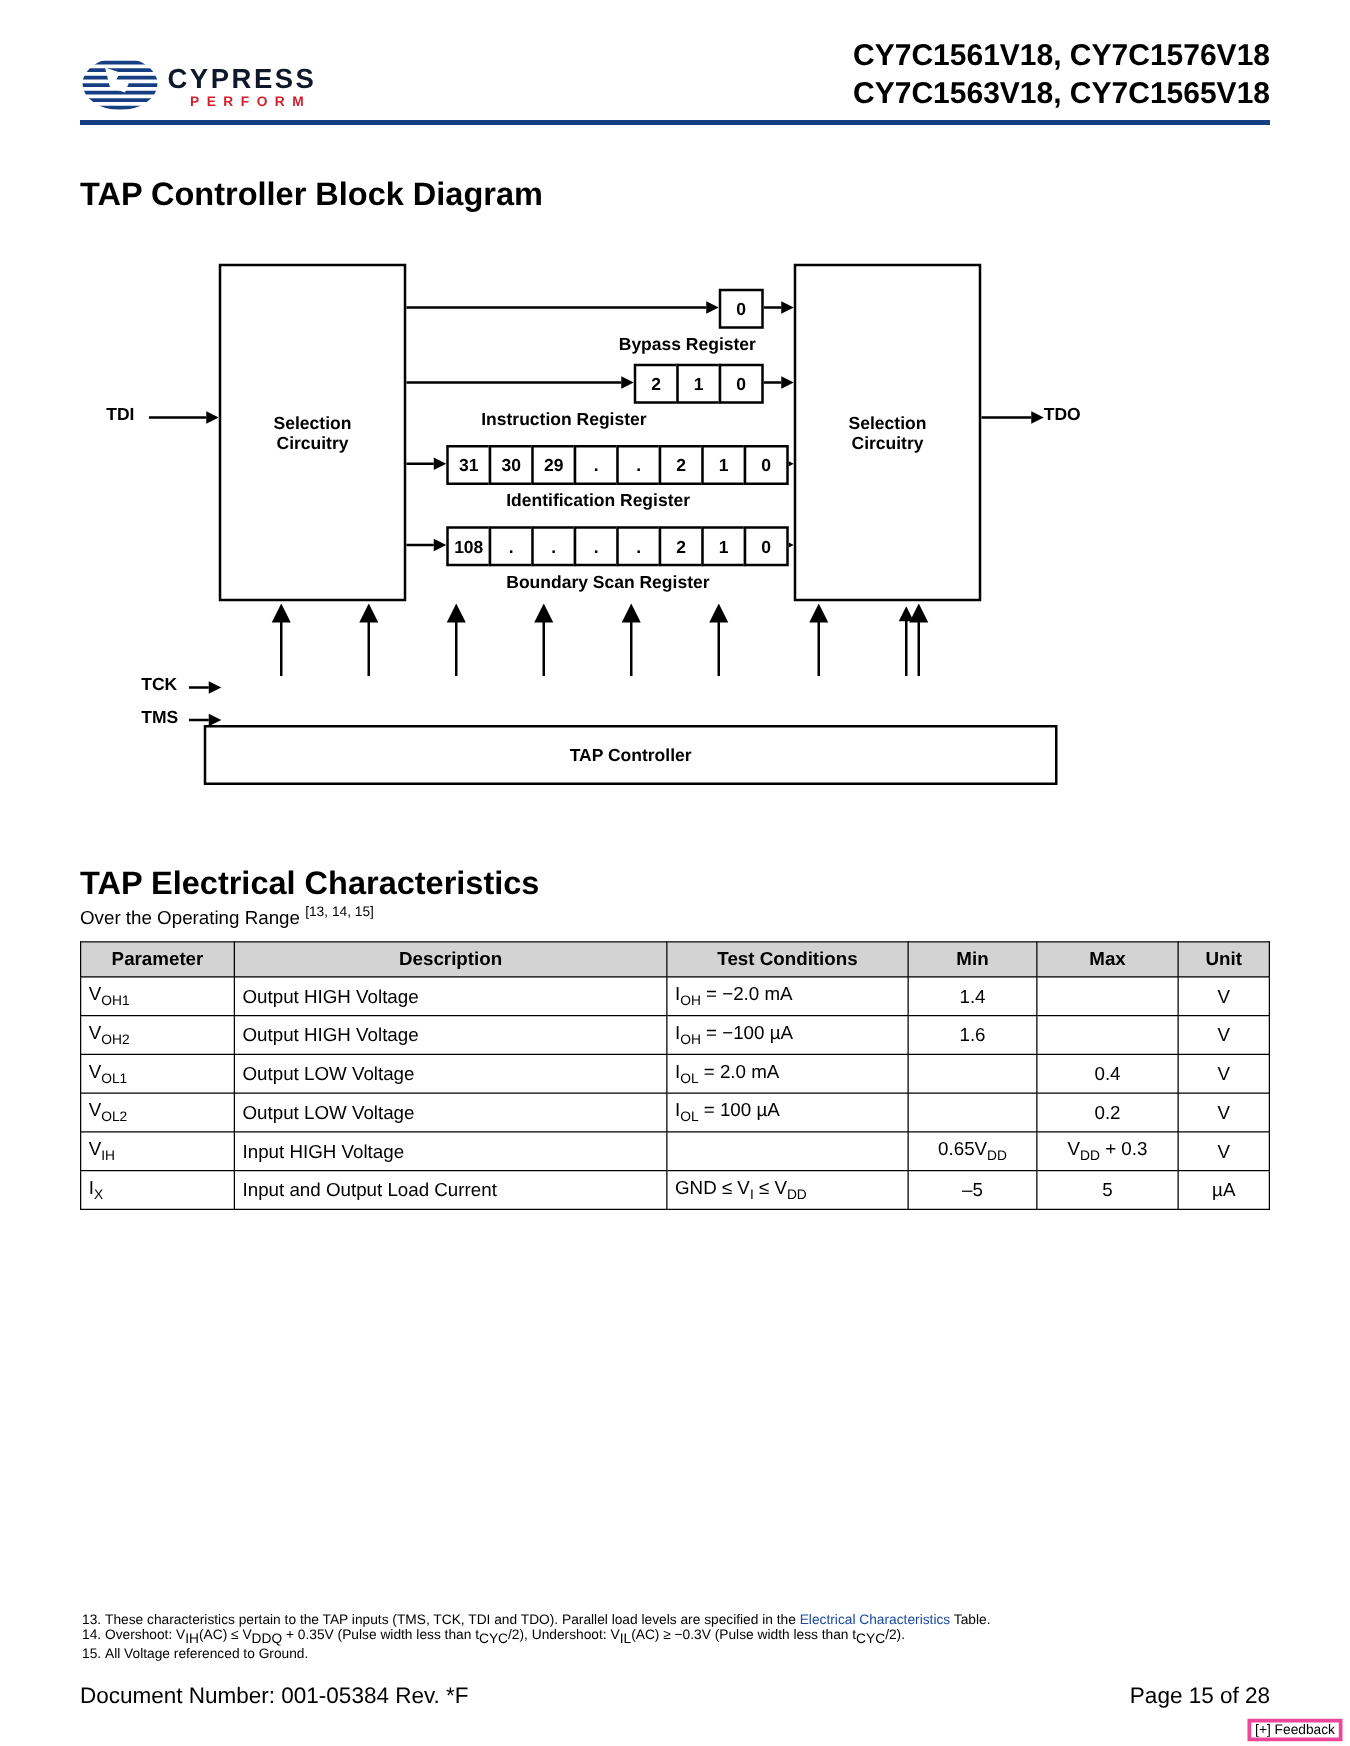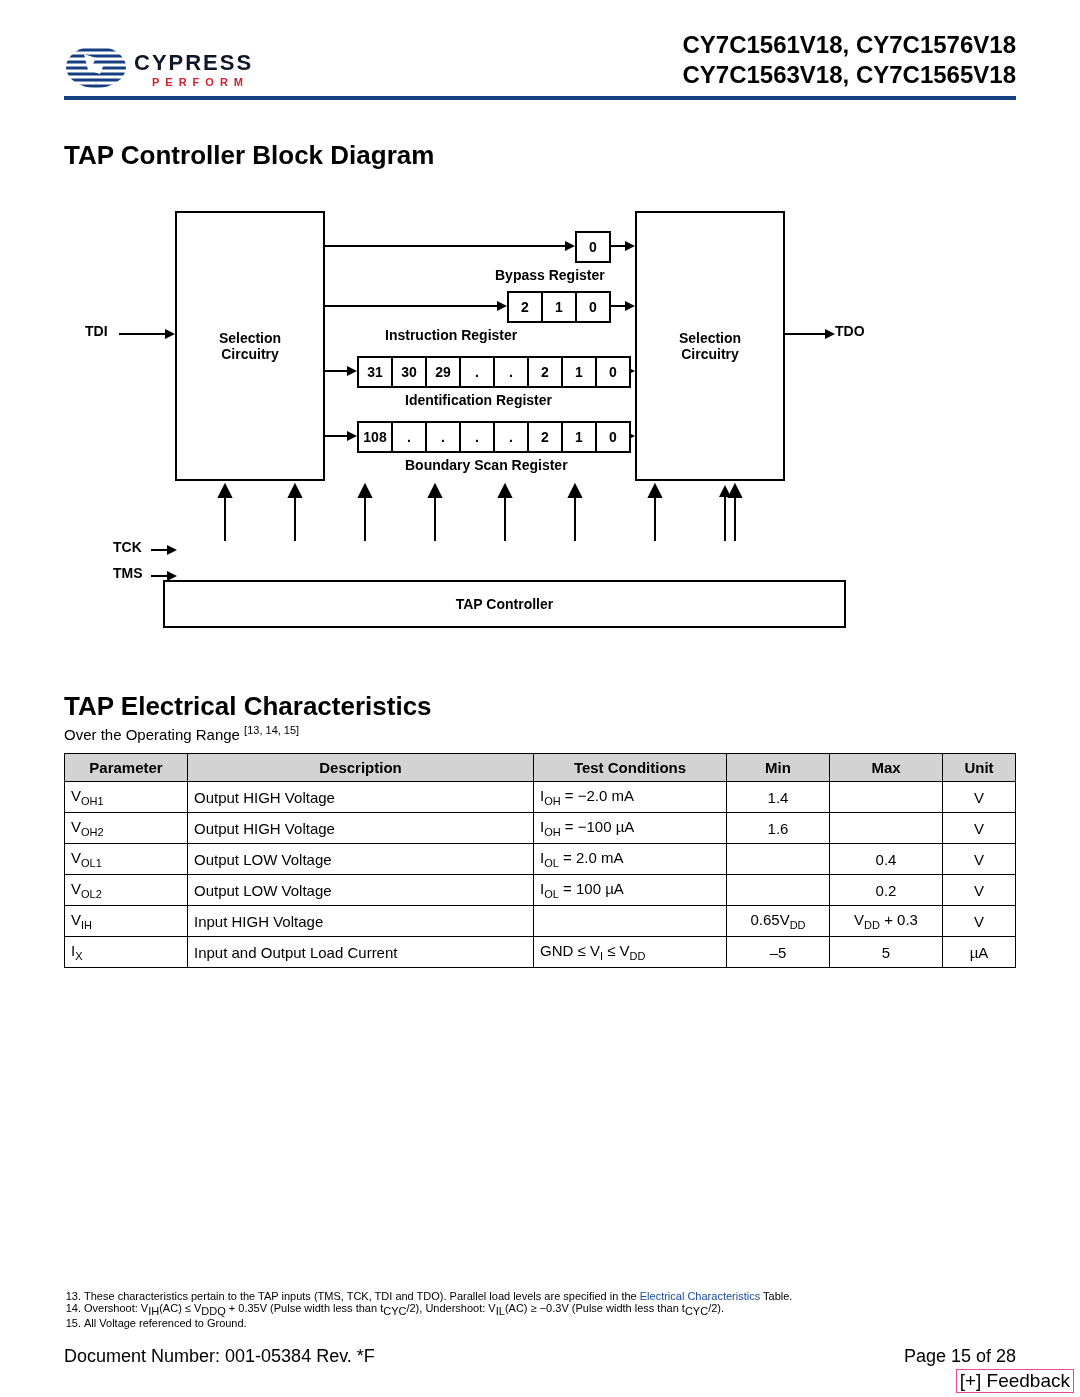--- a/index.html
+++ b/index.html
@@ -139,22 +139,22 @@
     position: absolute;
     left: 64px; right: 64px; bottom: 30px;
     display: flex;
     justify-content: space-between;
     font-size: 18px;
   }
   .feedback {
     position: absolute;
     bottom: 4px;
     right: 6px;
-    font-size: 19px;
-    border: 1px solid #ec4899;
+    font-size: 11px;
+    border: 3px solid #ec4899;
     padding: 0 3px;
     font-family: Arial, sans-serif;
   }
 </style>
 </head>
 <body>
 
 <div class="page">
 
   <div class="header">

